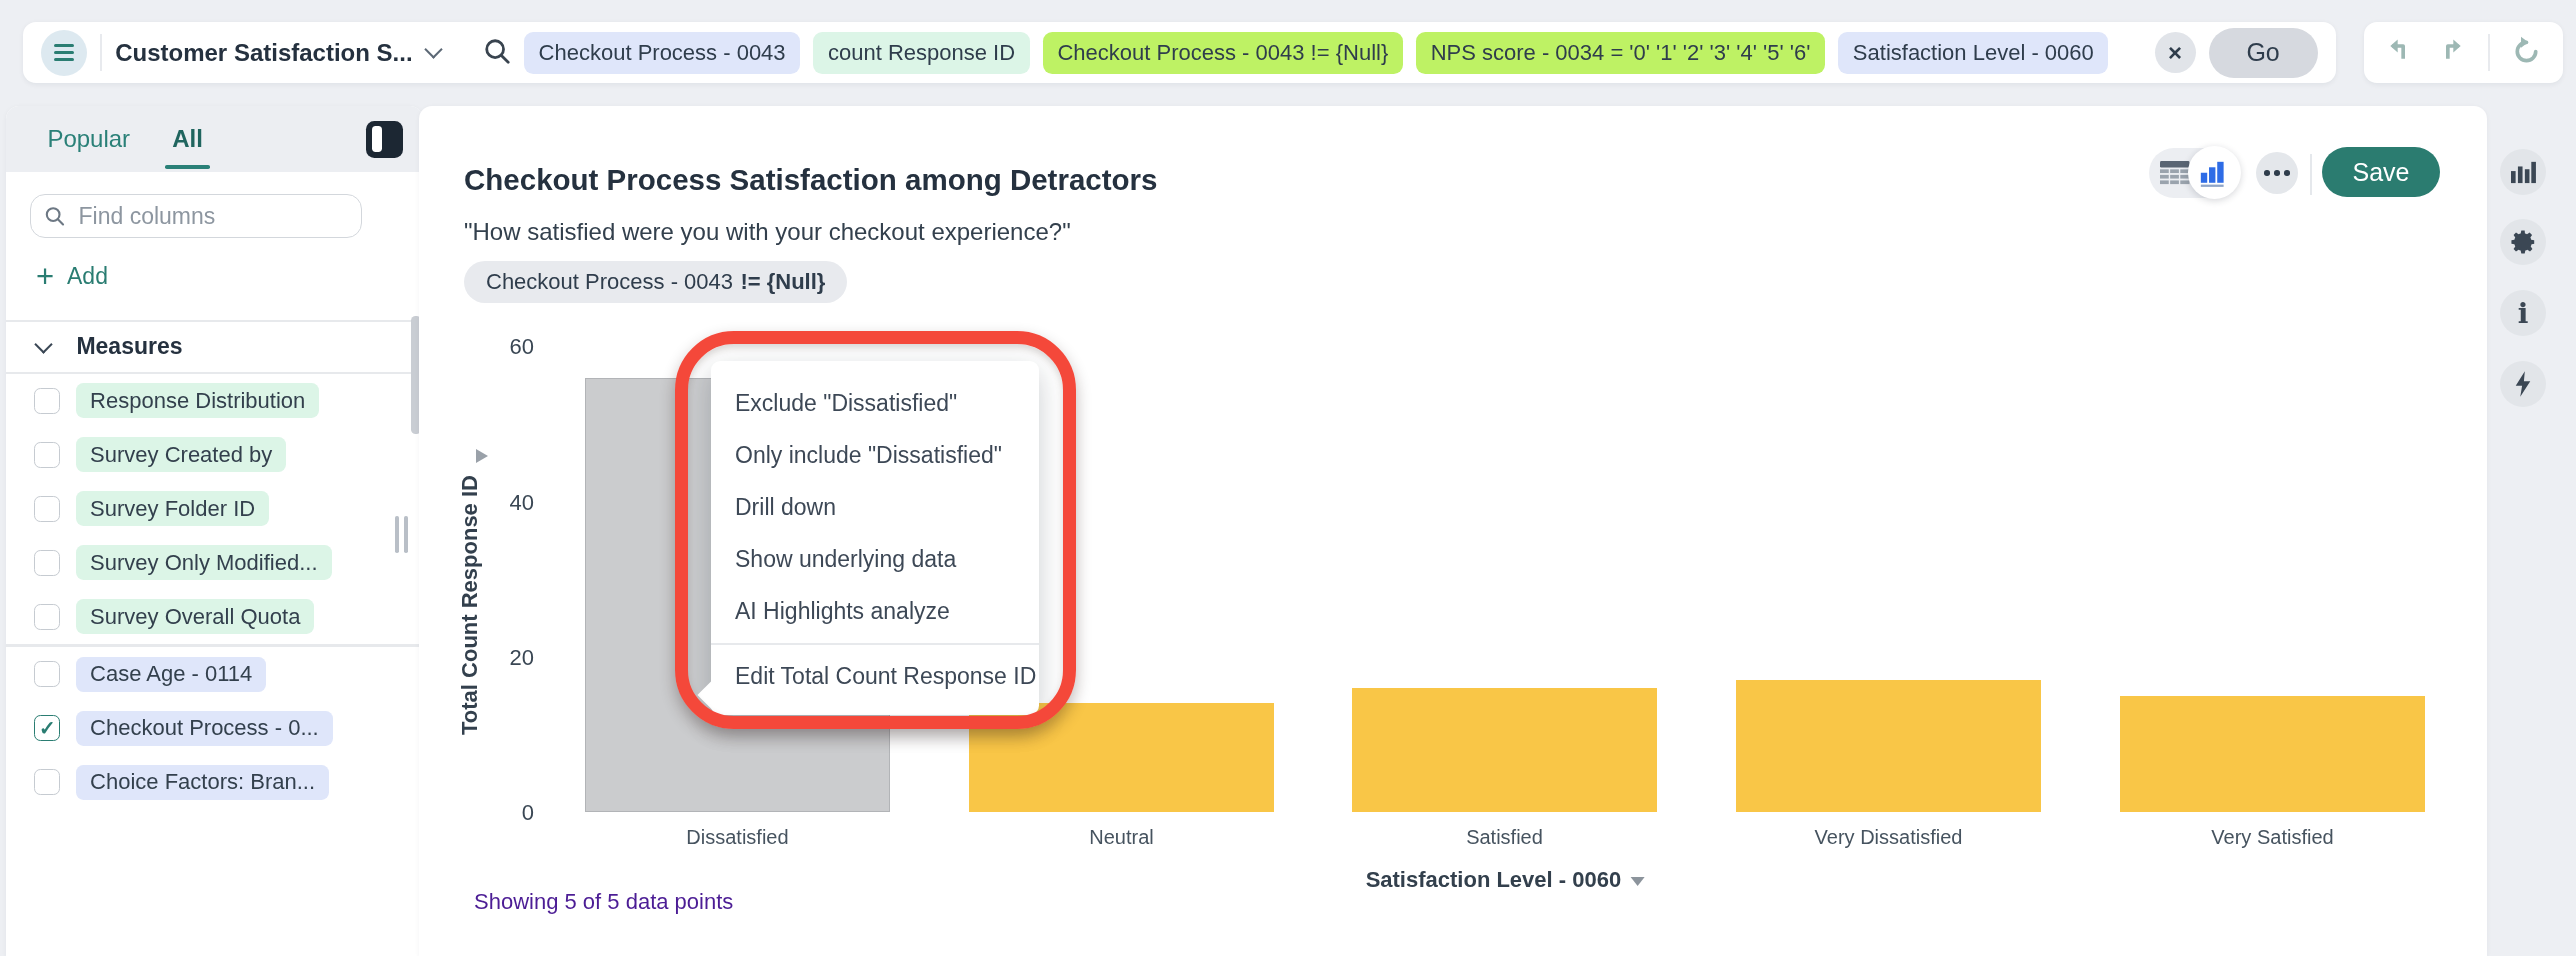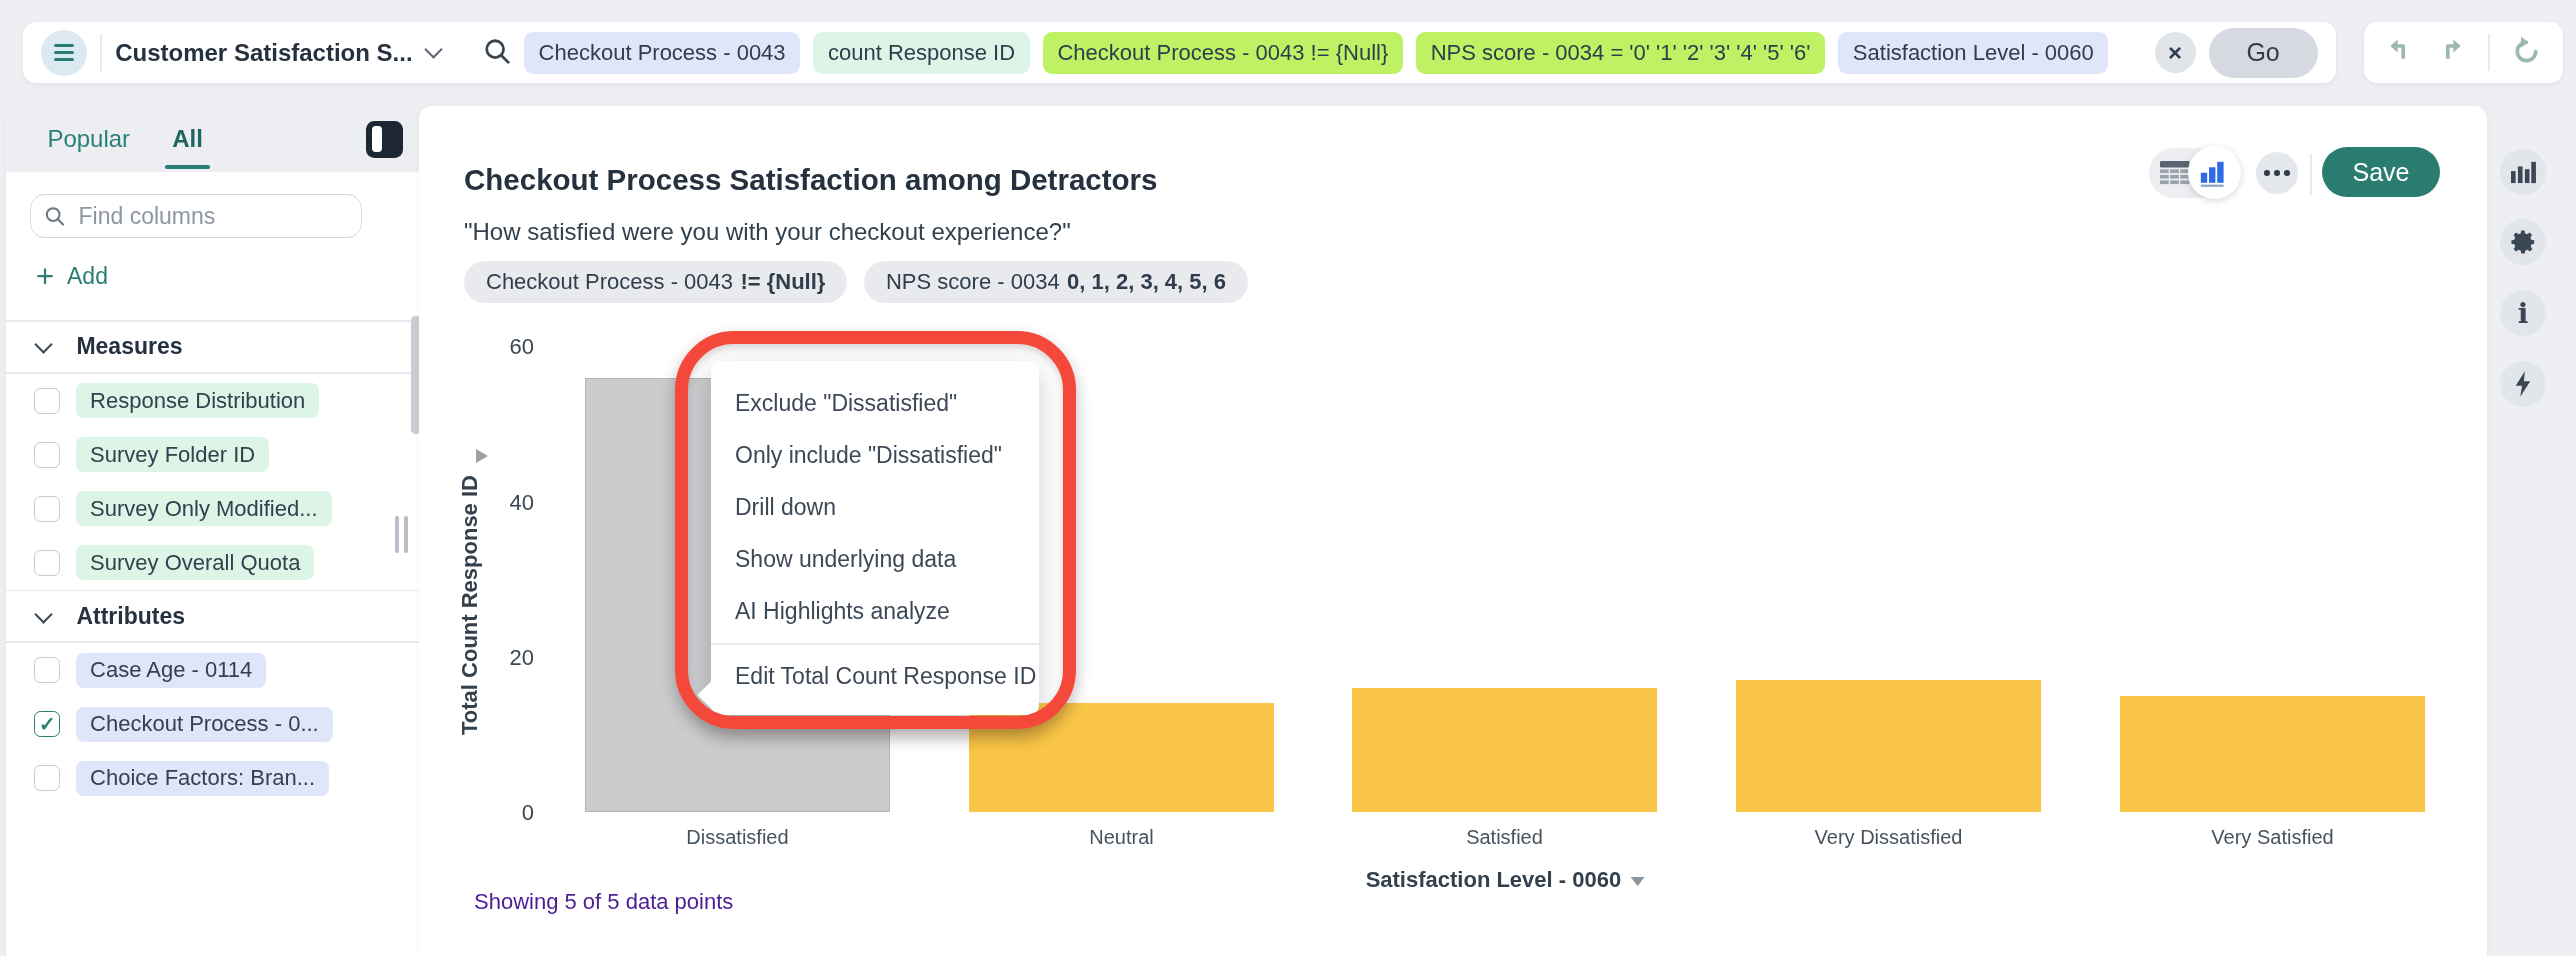--- a/index.html
+++ b/index.html
@@ -176,35 +176,35 @@
           <span class="chev"></span>
           <span class="sec-title">Measures</span>
         </div>
         <div class="sb-div"></div>
         <div class="item-row">
           <span class="cbx"></span>
           <span class="item-pill green">Response Distribution</span>
         </div>
         <div class="item-row">
           <span class="cbx"></span>
+          <span class="item-pill green">Survey Created by</span>
+        </div>
+        <div class="item-row">
+          <span class="cbx"></span>
           <span class="item-pill green">Survey Folder ID</span>
         </div>
         <div class="item-row">
           <span class="cbx"></span>
           <span class="item-pill green">Survey Only Modified...</span>
         </div>
         <div class="item-row">
           <span class="cbx"></span>
           <span class="item-pill green">Survey Overall Quota</span>
         </div>
         <div class="sb-div"></div>
-        <div class="sec-header">
-          <span class="chev"></span>
-          <span class="sec-title">Attributes</span>
-        </div>
         <div class="sb-div"></div>
         <div class="item-row">
           <span class="cbx"></span>
           <span class="item-pill blue">Case Age - 0114</span>
         </div>
         <div class="item-row">
           <span class="cbx checked">✓</span>
           <span class="item-pill blue">Checkout Process - 0...</span>
         </div>
         <div class="item-row">
@@ -220,24 +220,20 @@
     </div>
 
   <div class="main">
     <div class="chart-title">Checkout Process Satisfaction among Detractors</div>
     <div class="chart-subtitle">"How satisfied were you with your checkout experience?"</div>
 
     <div class="filter-chips">
       <span class="chip">
         <span>Checkout Process - 0043</span>
         <b>!= {Null}</b>
-      </span>
-      <span class="chip">
-        <span>NPS score - 0034</span>
-        <b>0, 1, 2, 3, 4, 5, 6</b>
       </span>
     </div>
 
     <div class="view-toggle">
       <span class="vt-table">
         <svg width="29.5" height="25" viewBox="0 0 32 27">
             <rect x="0" y="0" width="32" height="7" rx="1.5" fill="#5a6573"></rect>
             <g fill="#9aa3ad">
               <rect x="0" y="9" width="9.5" height="4"></rect>
               <rect x="11" y="9" width="9.5" height="4"></rect>

